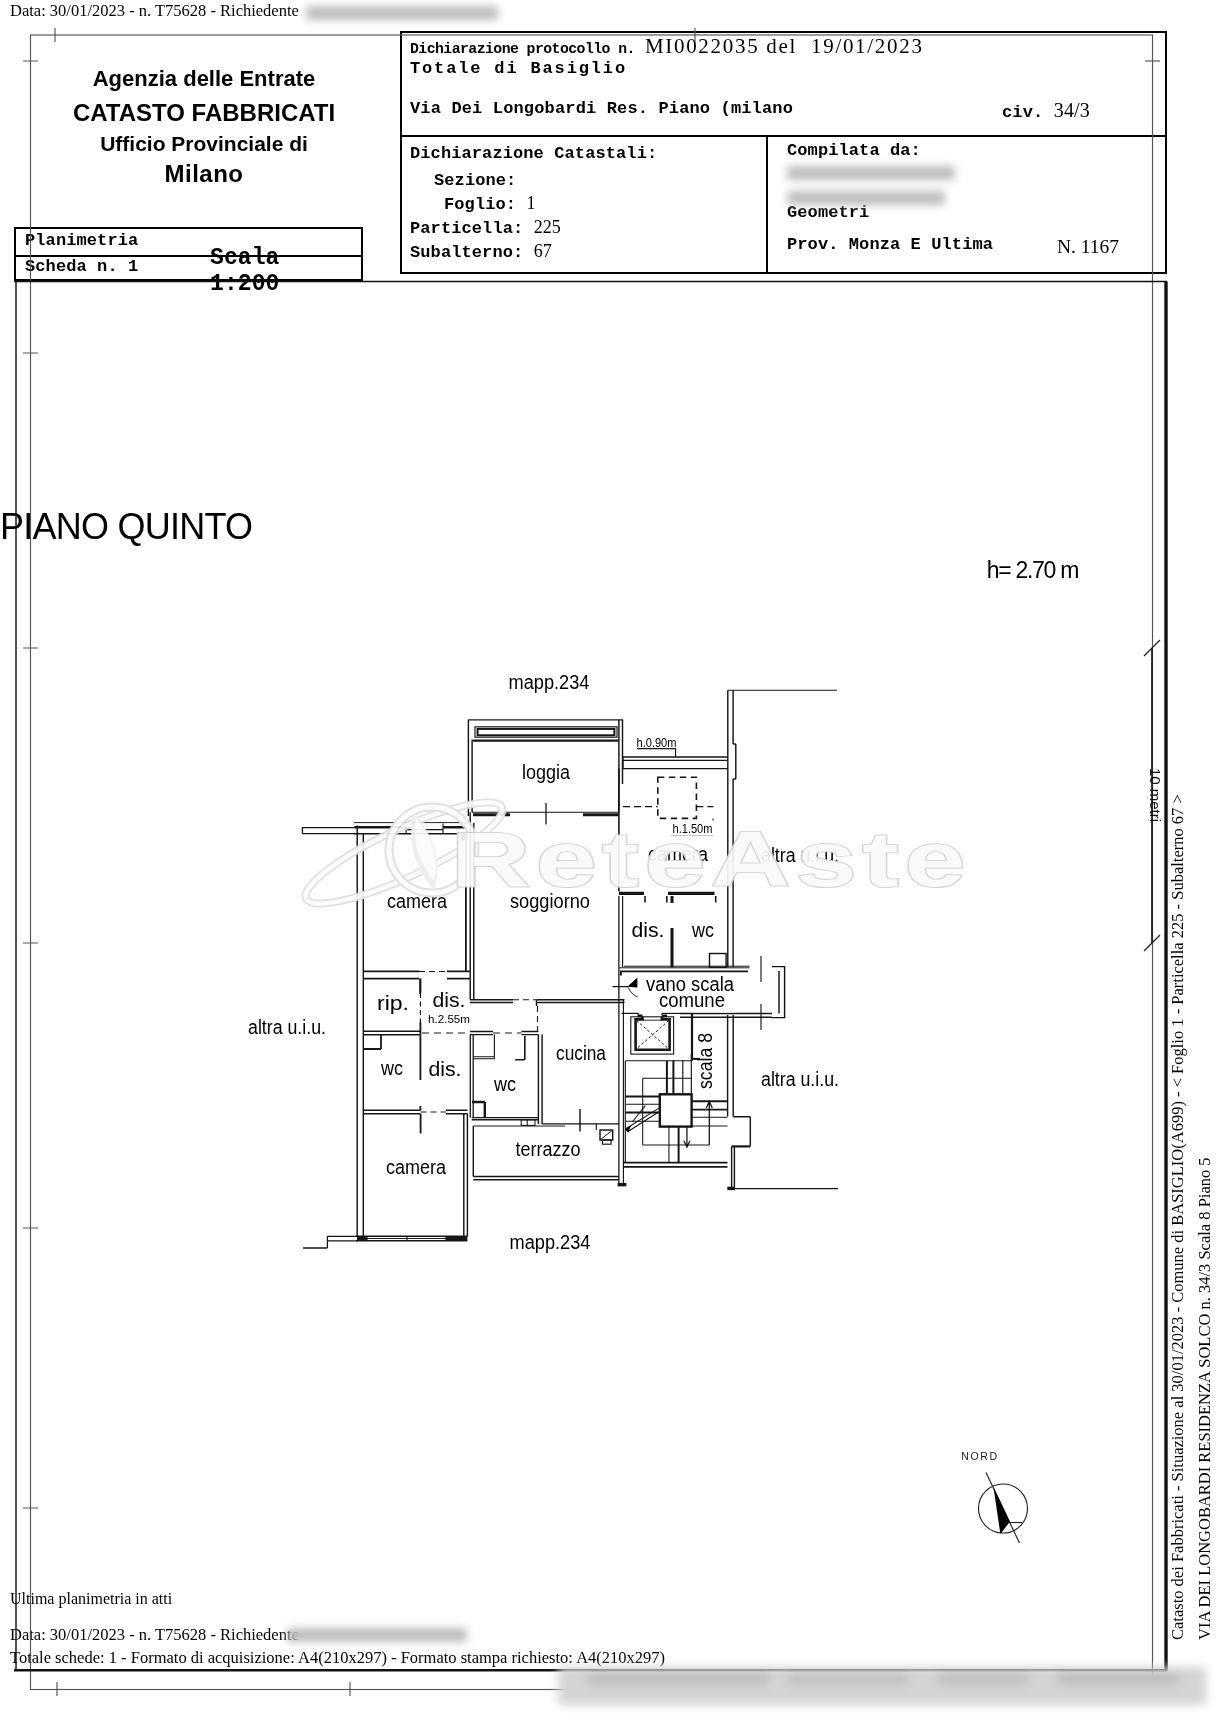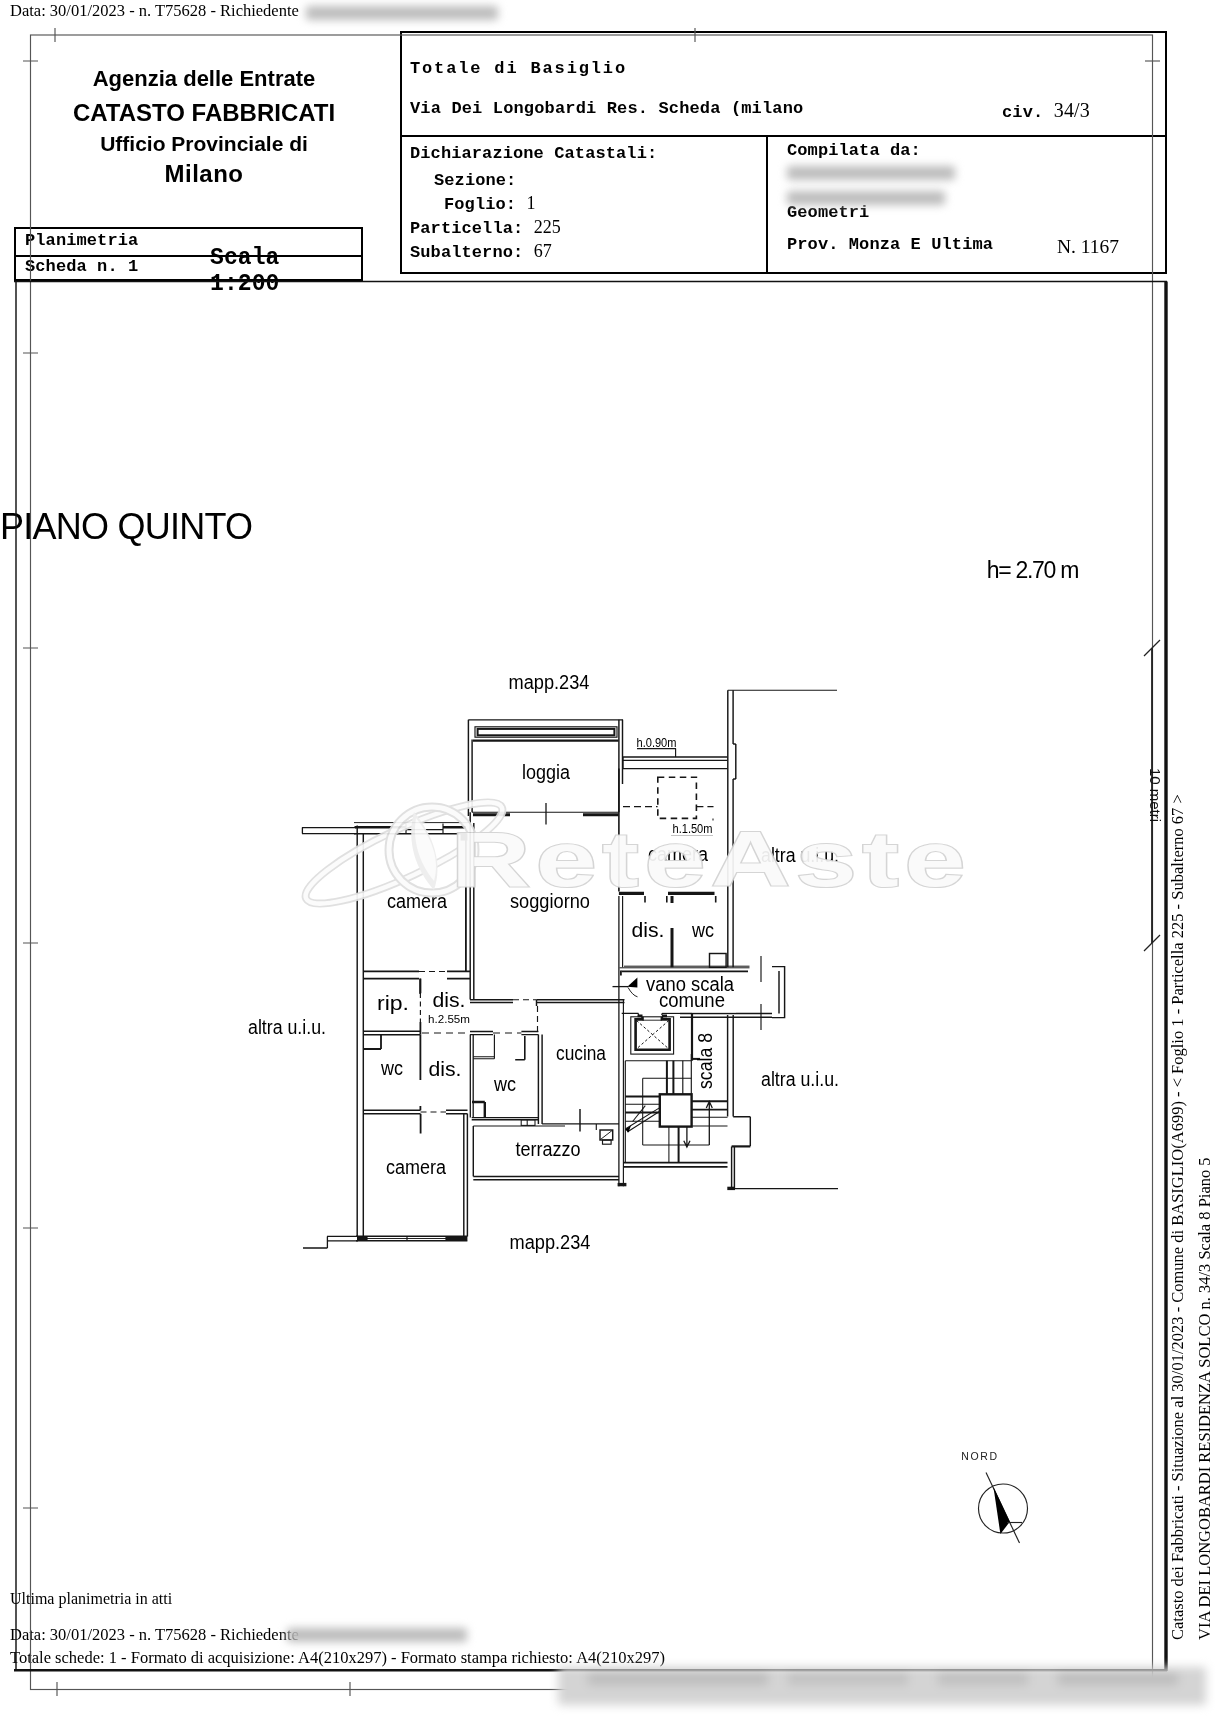--- a/index.html
+++ b/index.html
@@ -34,24 +34,25 @@
   <div class="abs mono" style="left:9px;top:28px;font-size:17px;letter-spacing:0.1px">Scheda n. 1</div>
   <div class="abs mono" style="left:194px;top:16px;font-size:23px;letter-spacing:0.1px">Scala 1:200</div>
 </div>
 
 <div class="abs" style="left:400px;top:31px;width:767px;height:243px;border:2px solid #000">
 
   <div class="abs" style="left:0;top:102px;width:100%;border-top:2px solid #000"></div>
 
   <div class="abs" style="left:364px;top:102px;height:137px;border-left:2px solid #000"></div>
 
+  <div class="abs mono" style="left:8px;top:1px;font-size:14.8px;letter-spacing:-0.55px">Dichiarazione protocollo n.<span class="serif" style="font-weight:normal;font-size:21px;letter-spacing:1.7px;margin-left:10px">MI0022035 del&nbsp; 19/01/2023</span></div>
 
   <div class="abs mono" style="left:8px;top:26px;font-size:17px;letter-spacing:1.85px">Totale di Basiglio</div>
 
-  <div class="abs mono" style="left:8px;top:66px;font-size:17px;letter-spacing:0.15px">Via Dei Longobardi Res. Scheda (milano</div>
+  <div class="abs mono" style="left:8px;top:66px;font-size:17px;letter-spacing:0.15px">Via Dei Longobardi Res. Piano (milano</div>
 
   <div class="abs mono" style="left:600px;top:66px;font-size:17px;letter-spacing:0.15px">civ. <span class="serif" style="font-weight:normal;font-size:20px">34/3</span></div>
 
   <div class="abs mono" style="left:8px;top:110.6px;font-size:17px;letter-spacing:0.1px">Dichiarazione Catastali:</div>
   <div class="abs mono" style="left:32px;top:137.5px;font-size:17px;letter-spacing:0.1px">Sezione:</div>
   <div class="abs mono" style="left:42px;top:159.7px;font-size:17px;letter-spacing:0.1px">Foglio: <span class="serif" style="font-weight:normal;font-size:18px">1</span></div>
   <div class="abs mono" style="left:8px;top:183.9px;font-size:17px;letter-spacing:0.1px">Particella: <span class="serif" style="font-weight:normal;font-size:18px">225</span></div>
   <div class="abs mono" style="left:8px;top:207.9px;font-size:17px;letter-spacing:0.1px">Subalterno: <span class="serif" style="font-weight:normal;font-size:18px">67</span></div>
 
   <div class="abs mono" style="left:385px;top:108px;font-size:17px;letter-spacing:0.1px">Compilata da:</div>

